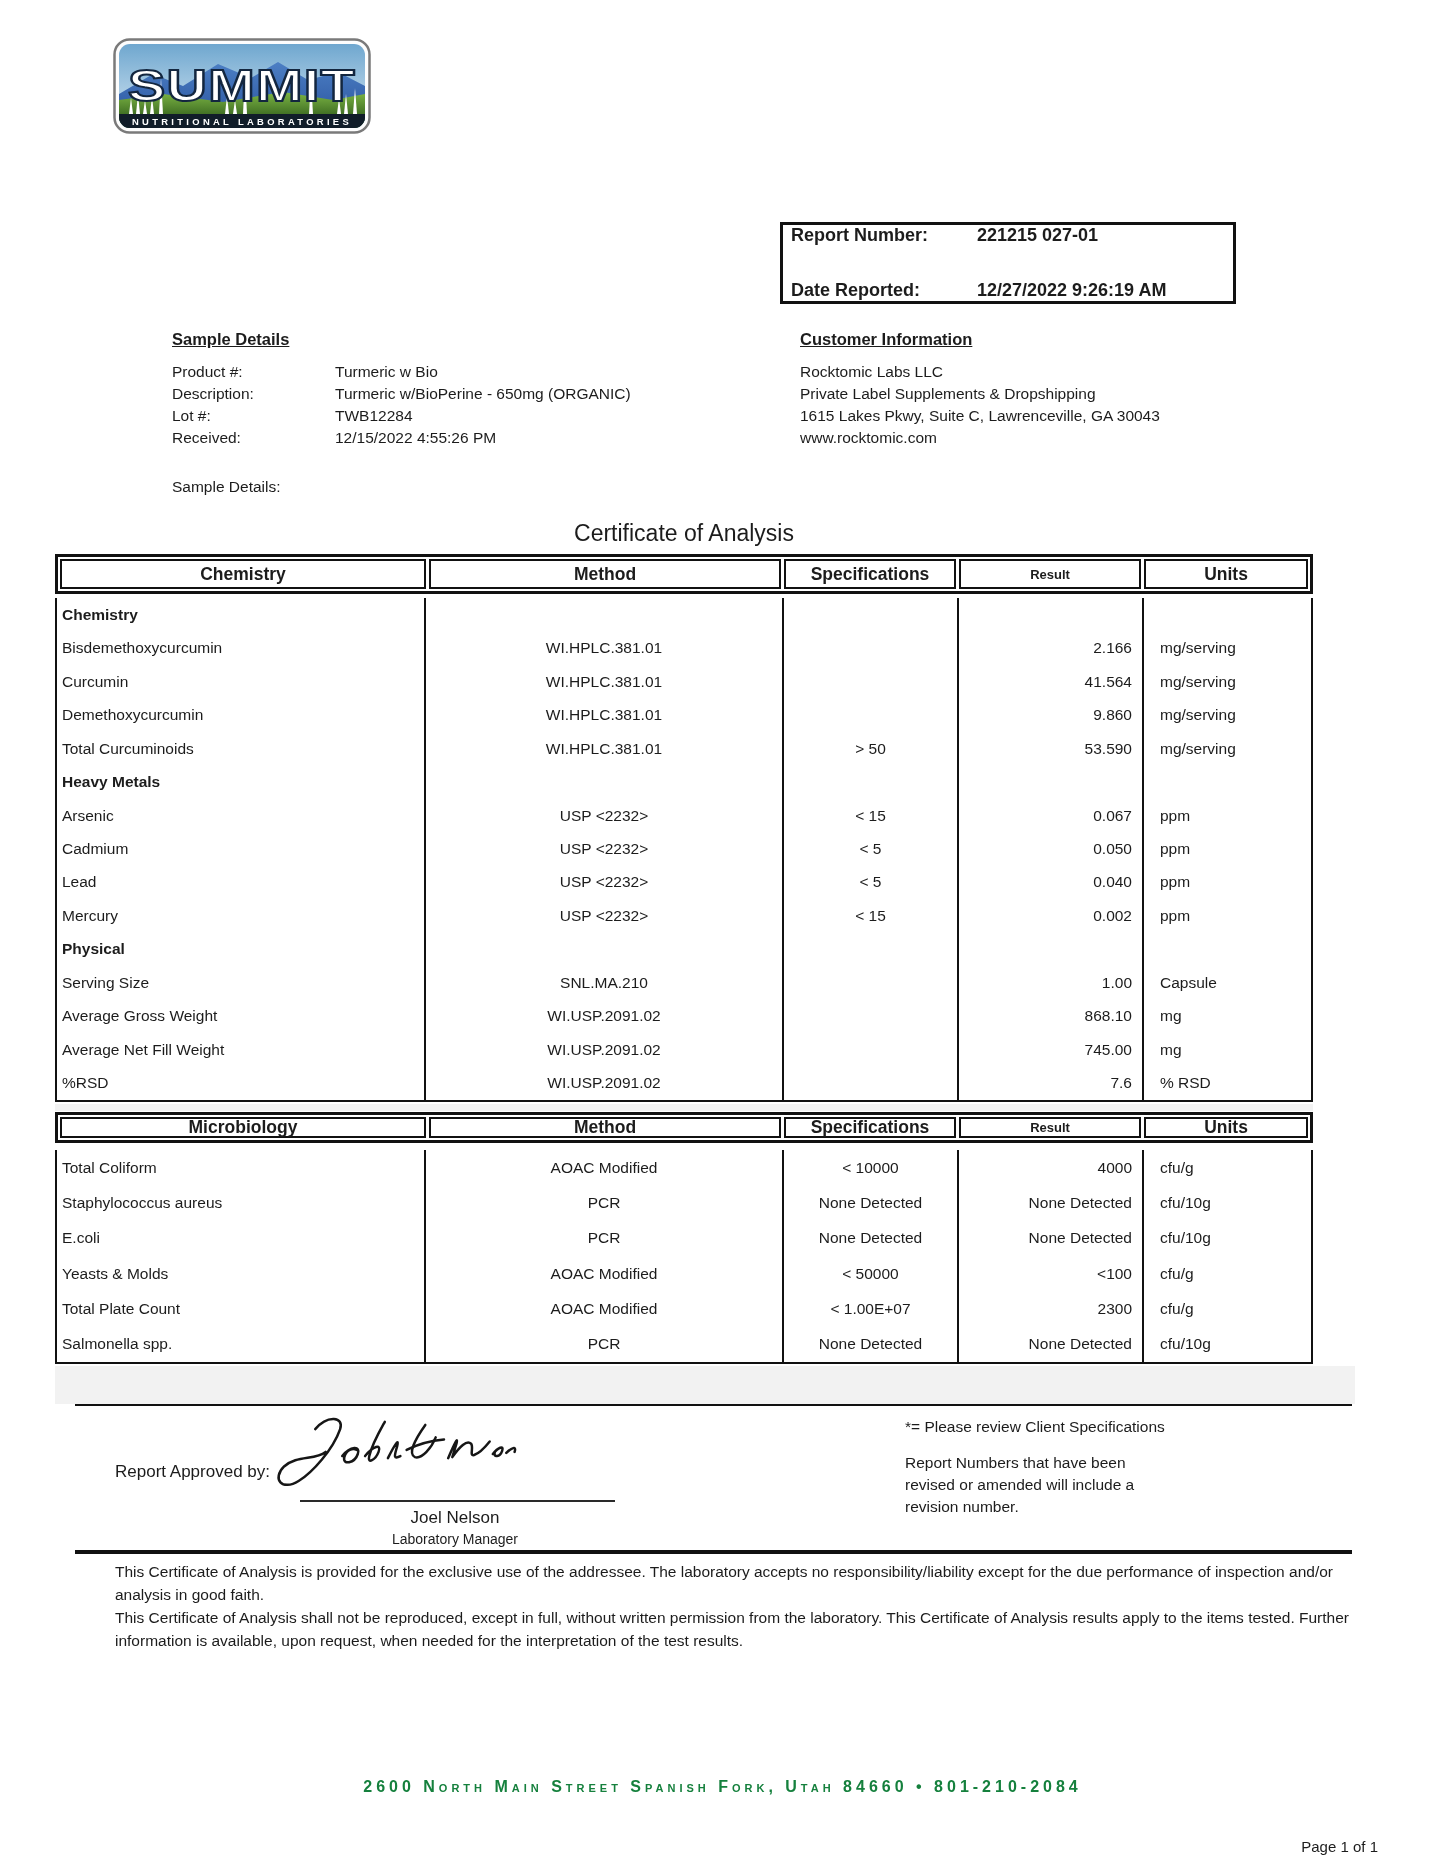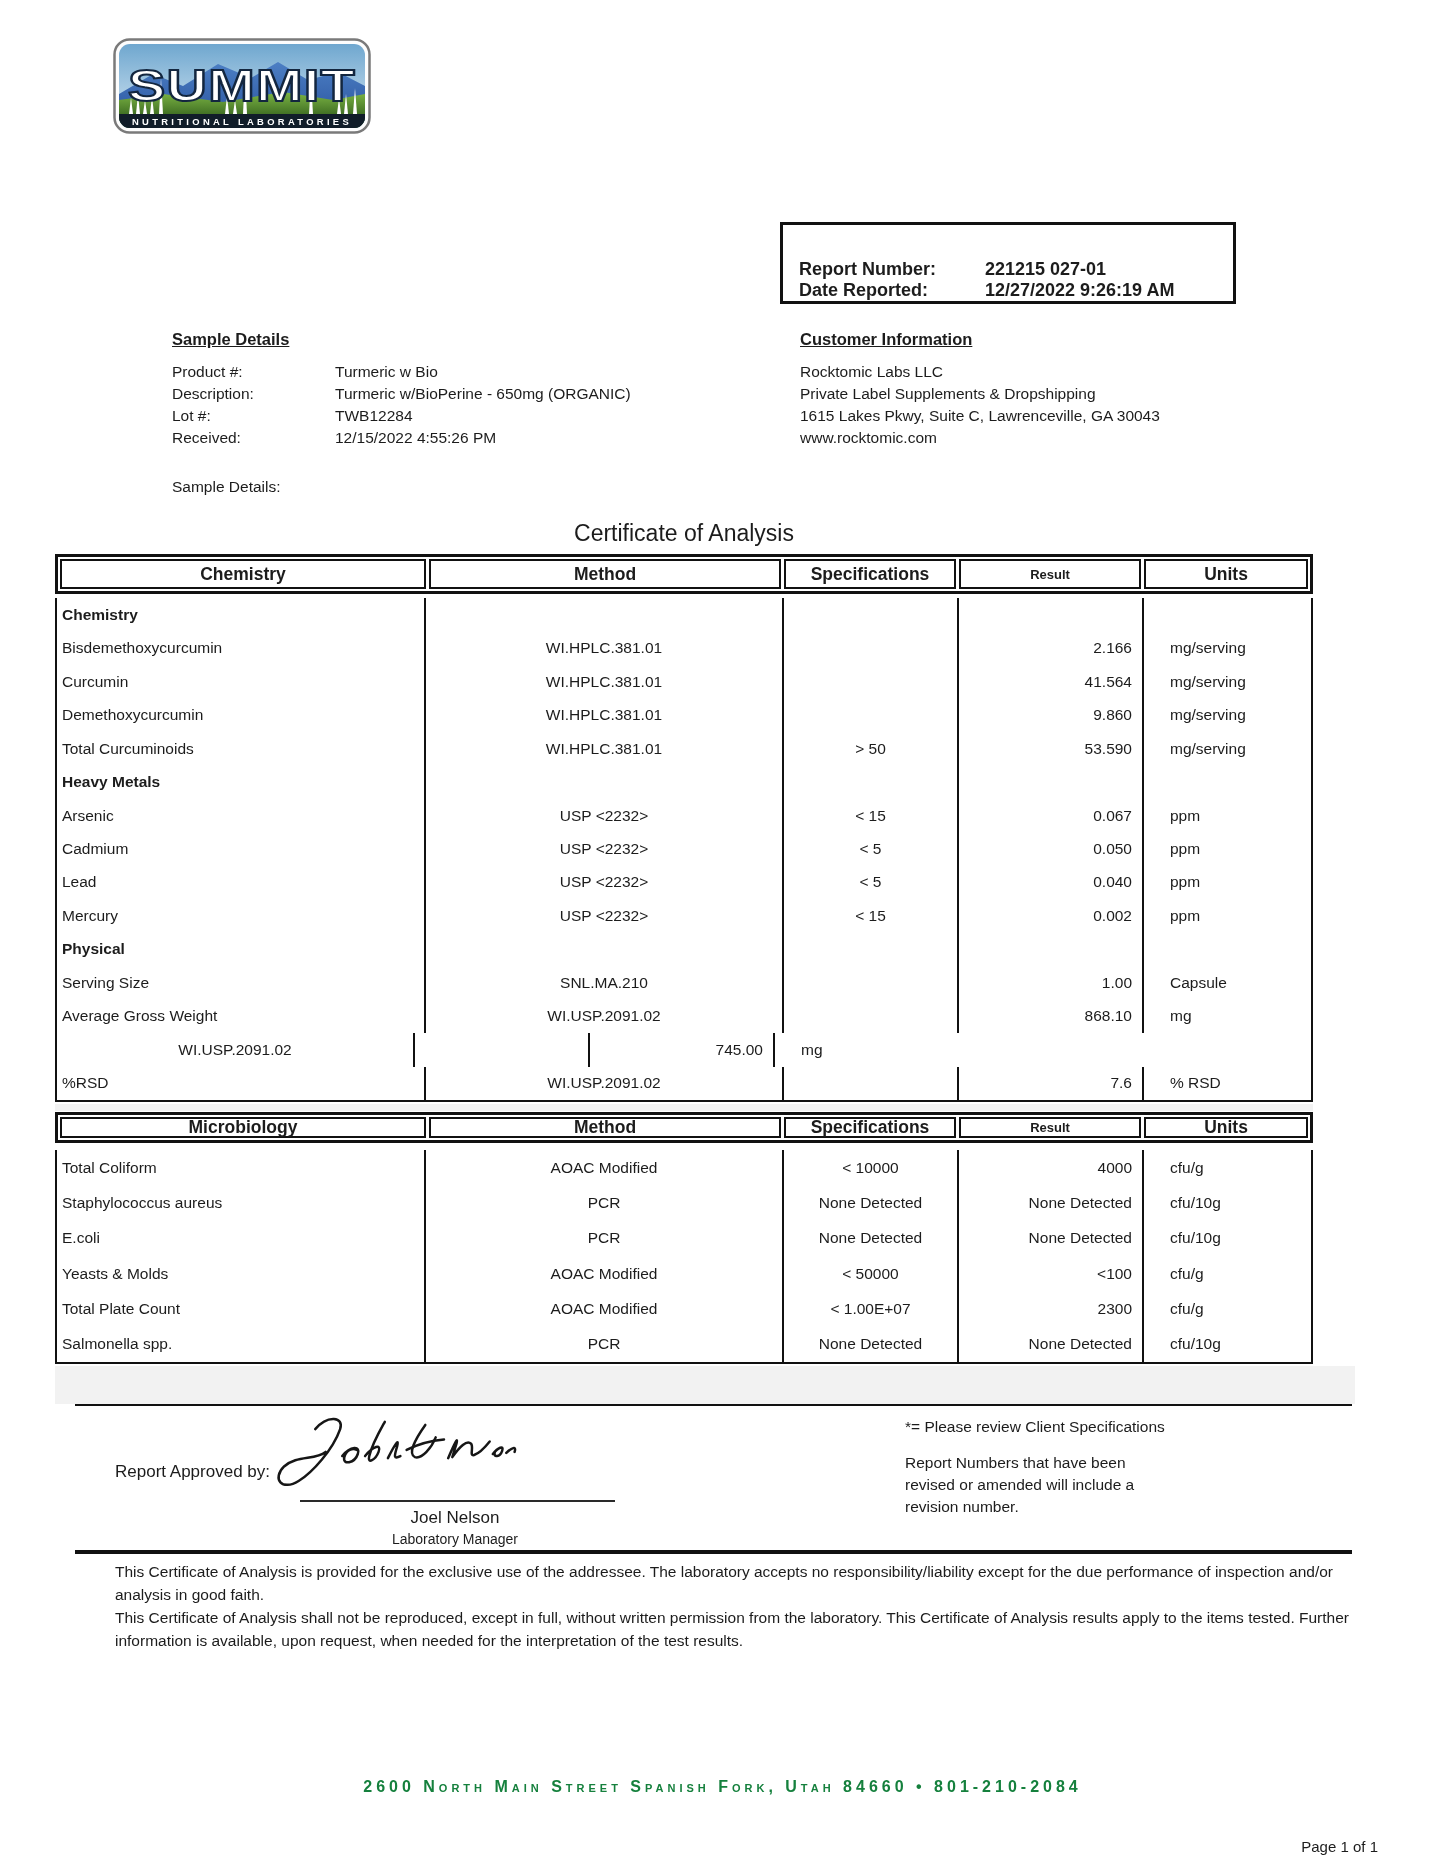--- a/index.html
+++ b/index.html
@@ -5,22 +5,22 @@
   html,body{margin:0;padding:0;background:#e9e9e9;}
   .page{position:relative;width:1445px;height:1869px;background:#ffffff;margin:0 auto;
         font-family:"Liberation Sans",sans-serif;color:#1c1c1c;overflow:hidden;}
 
   
   .logo{position:absolute;left:113px;top:38px;width:258px;height:96px;}
   .lab-info{position:absolute;left:114px;top:138px;font-size:15.5px;line-height:21px;}
 
   
   .report-box{position:absolute;left:780px;top:222px;width:456px;height:82px;border:3px solid #111;
-              box-sizing:border-box;display:flex;flex-direction:column;justify-content:flex-end;
-              padding-left:16px;}
+              box-sizing:border-box;display:flex;flex-direction:column;justify-content:space-between;
+              padding-left:8px;}
   .report-row{display:flex;font-size:18px;font-weight:bold;}
   .report-row .rlabel{width:186px;}
 
   
   .block-heading{font-size:16.5px;font-weight:bold;text-decoration:underline;}
   .sample-details{position:absolute;left:172px;top:330px;}
   .sd-rows{margin-top:12px;font-size:15.5px;line-height:22px;}
   .sd-row{display:flex;}
   .sd-row .sdlabel{width:163px;}
   .sd-extra{margin-top:29px;font-size:15.5px;}
@@ -37,21 +37,21 @@
       font-weight:bold;font-size:17.5px;flex:0 0 auto;}
   .th.h1{width:366px;}.th.h2{width:352px;}.th.h3{width:172px;}.th.h4{width:182px;font-size:13px;}.th.h5{flex:1;}
   .tbody{position:absolute;left:55px;width:1258px;border:2px solid #111;border-top:none;box-sizing:border-box;
          display:flex;flex-direction:column;background:#fff;}
   .trow{display:flex;flex:1;}
   .td{box-sizing:border-box;display:flex;align-items:center;font-size:15.5px;}
   .td.c1{width:369px;padding-left:5px;border-right:2px solid #111;}
   .td.c2{width:358px;justify-content:center;border-right:2px solid #111;}
   .td.c3{width:175px;justify-content:center;border-right:2px solid #111;}
   .td.c4{width:185px;justify-content:flex-end;padding-right:10px;border-right:2px solid #111;padding-left:20px;}
-  .td.c5{flex:1;padding-left:26px;}
+  .td.c5{flex:1;padding-left:16px;}
   .trow.section .td.c1{font-weight:bold;}
   .chem-head{top:554px;}
   .chem-body{top:598px;height:504px;}
   .micro-head{top:1112px;height:31px;}
   .micro-body{top:1150px;height:214px;}
 
   .scan-band{position:absolute;background:#f2f2f2;}
   .band1{left:55px;top:1104px;width:1258px;height:7px;}
   .band2{left:55px;top:1366px;width:1300px;height:38px;}
 
@@ -266,20 +266,21 @@
       <div class="td c5">Capsule</div>
     </div>
     <div class="trow">
       <div class="td c1">Average Gross Weight</div>
       <div class="td c2">WI.USP.2091.02</div>
       <div class="td c3"></div>
       <div class="td c4">868.10</div>
       <div class="td c5">mg</div>
     </div>
     <div class="trow">
+      <div class="td c1">Average Net Fill Weight</div>
       <div class="td c2">WI.USP.2091.02</div>
       <div class="td c3"></div>
       <div class="td c4">745.00</div>
       <div class="td c5">mg</div>
     </div>
     <div class="trow">
       <div class="td c1">%RSD</div>
       <div class="td c2">WI.USP.2091.02</div>
       <div class="td c3"></div>
       <div class="td c4">7.6</div>

